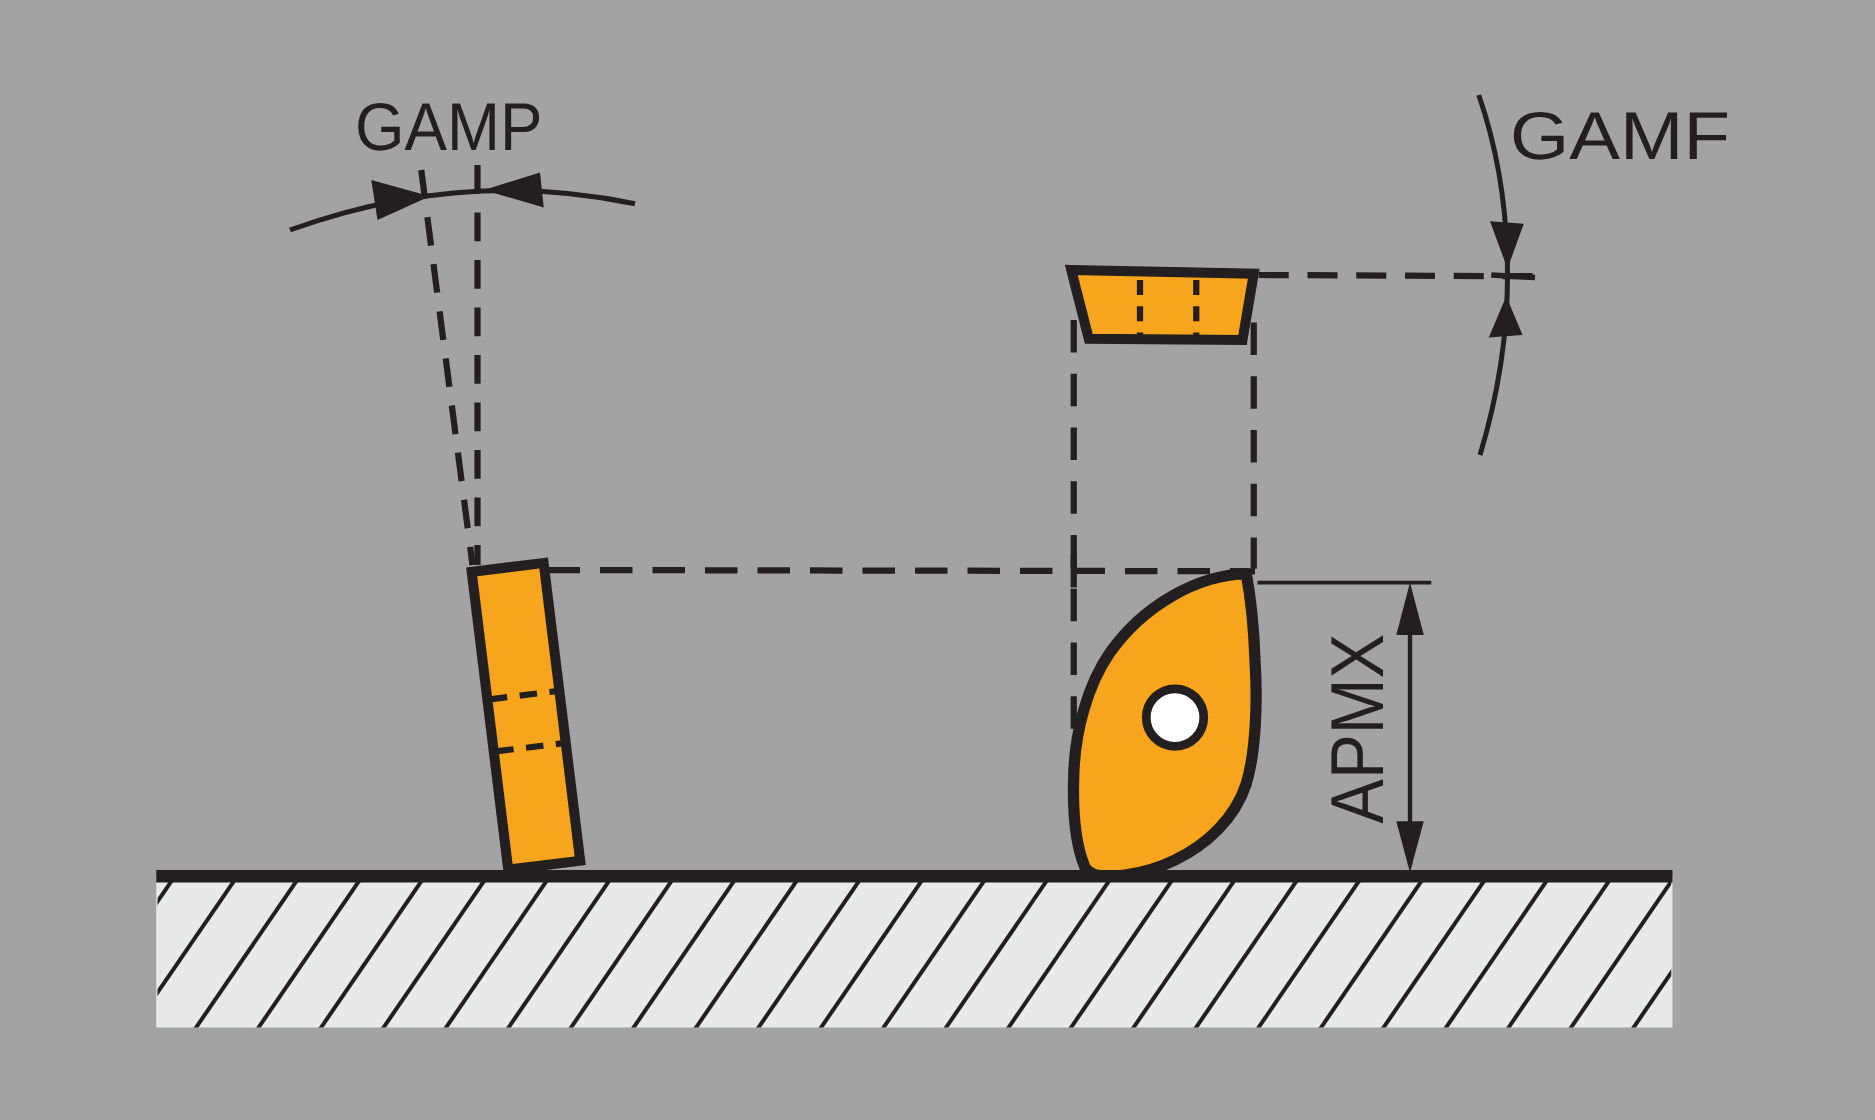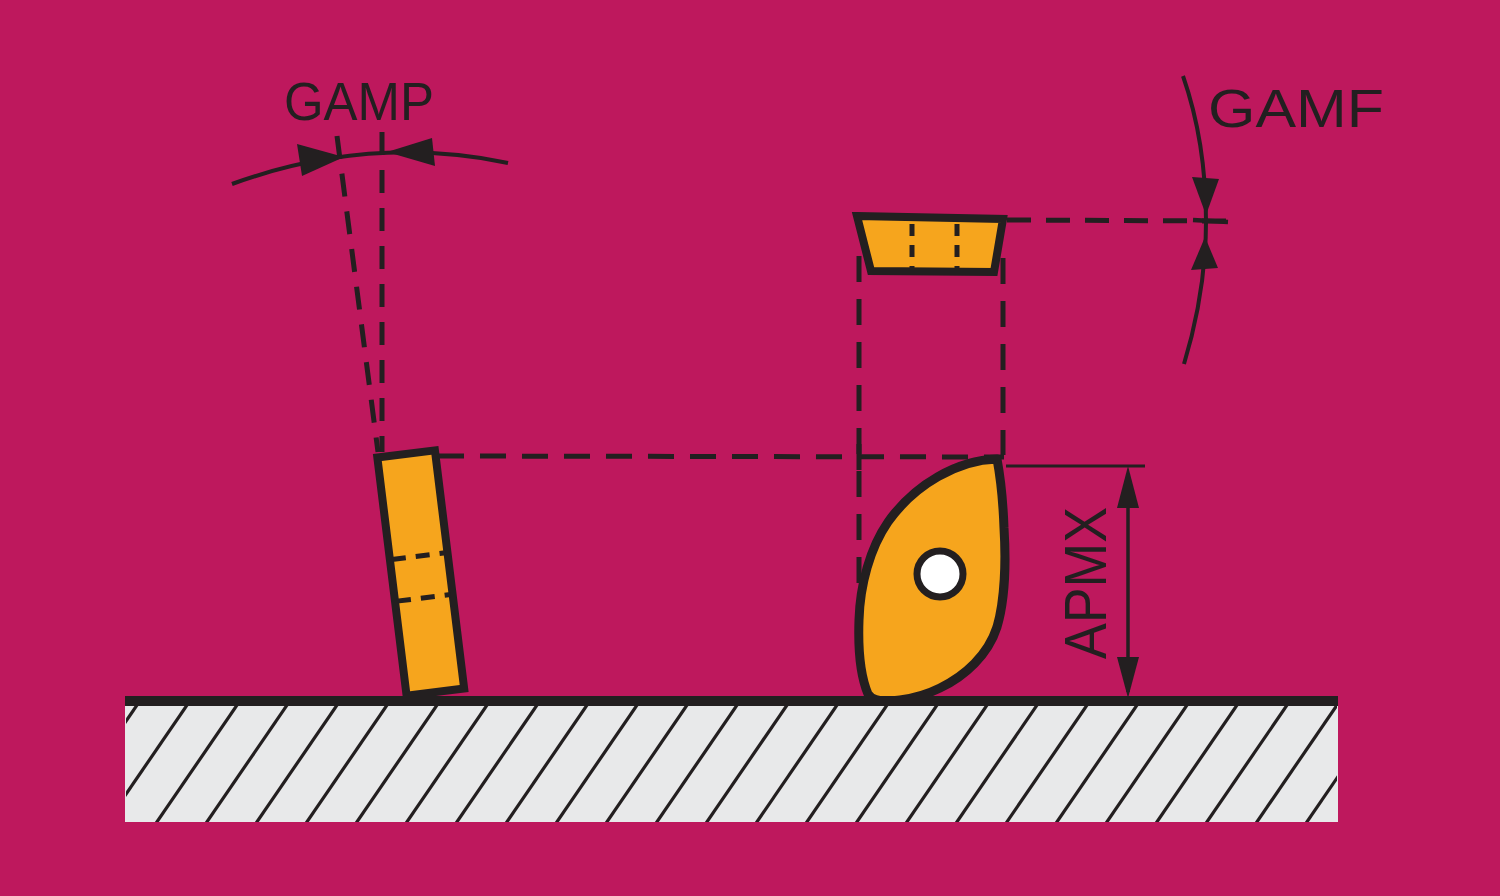--- a/index.html
+++ b/index.html
@@ -4,21 +4,21 @@
 <style>
   html, body {
     margin: 0;
     padding: 0;
     background: #ffffff;
   }
   .canvas {
     position: relative;
     width: 1500px;
     height: 896px;
-    background: #be185d;
+    background: #a3a3a3;
     overflow: hidden;
     font-family: "Liberation Sans", sans-serif;
   }
   svg text {
     font-family: "Liberation Sans", sans-serif;
     fill: #231F20;
   }
 </style>
 </head>
 <body>

